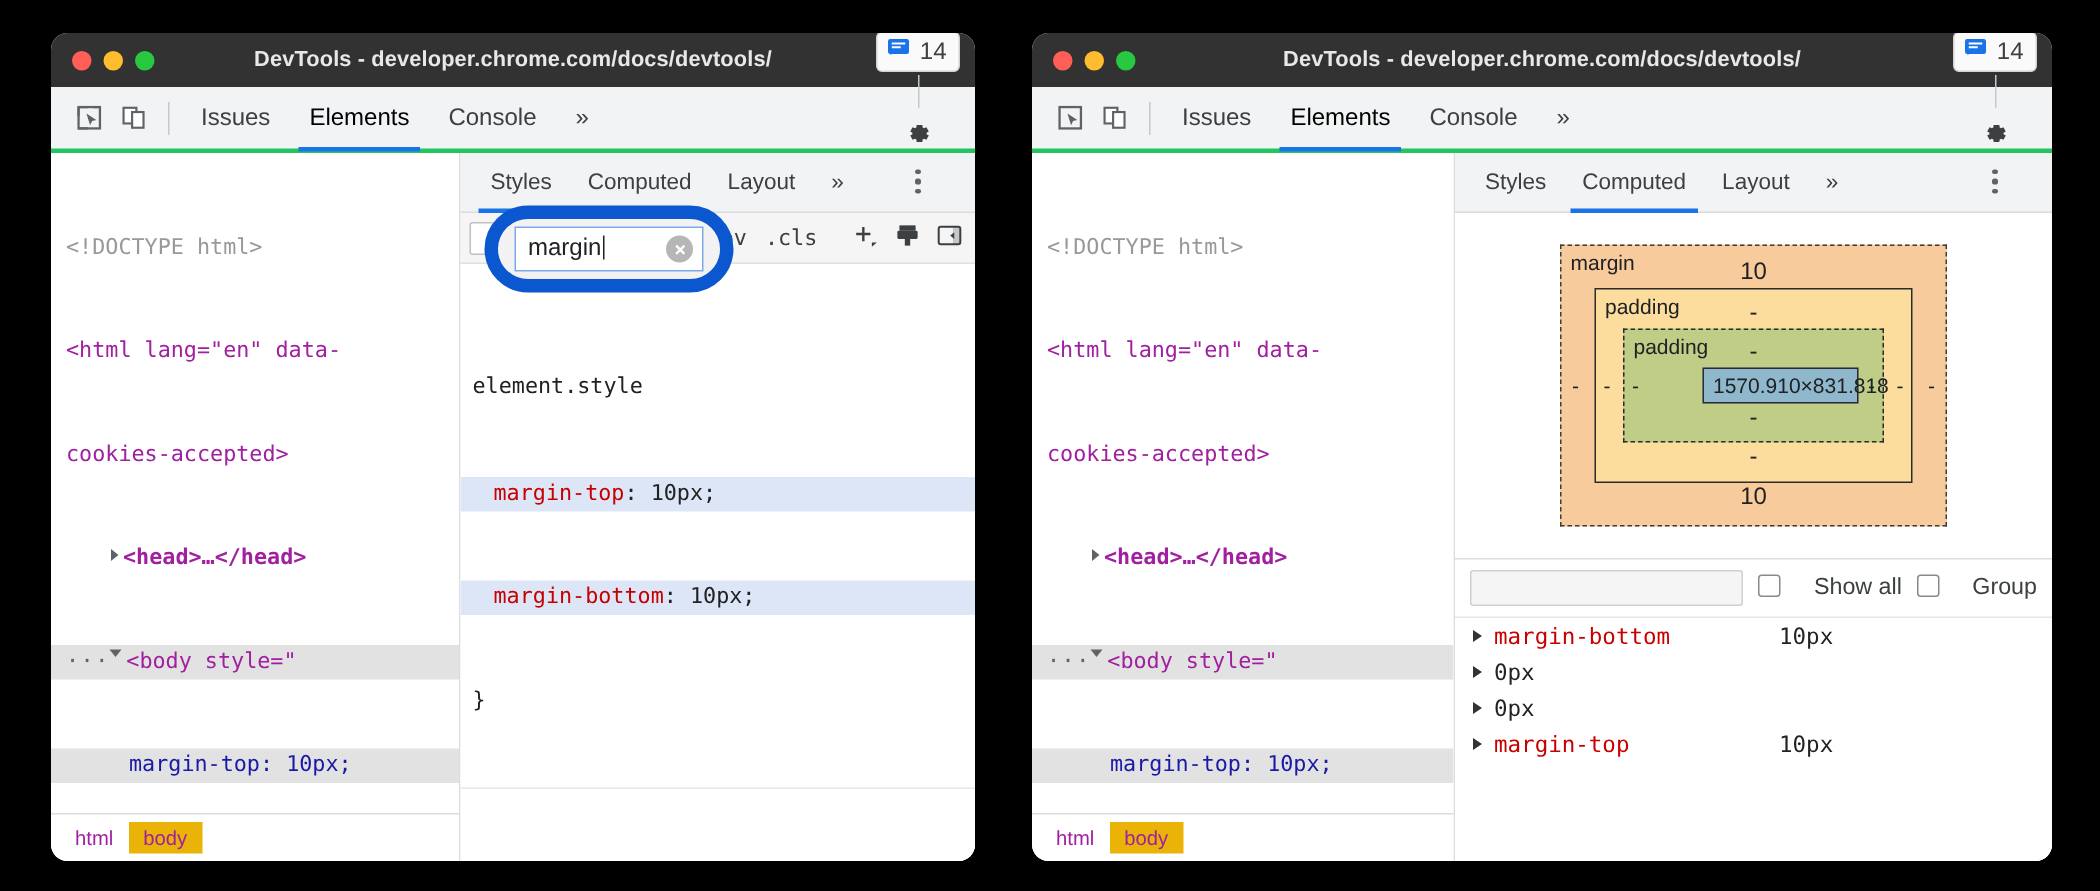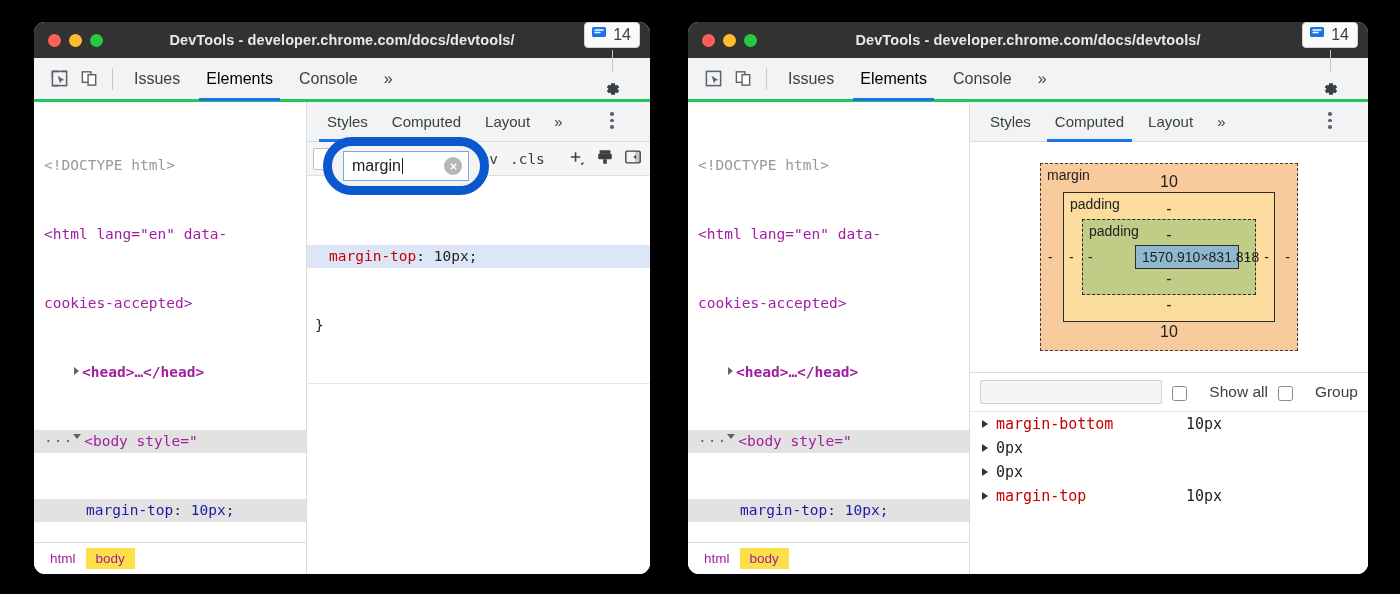--- a/index.html
+++ b/index.html
@@ -109,21 +109,21 @@
   }
   .ellipsis-h { color:#5f6368; letter-spacing:1px; }
 
   
   .crumbs {
     flex:0 0 32px; height:32px; border-top:1px solid #dadce0;
     display:flex; align-items:center; background:#fff;
     font-size:13.5px; padding-left:6px;
   }
   .crumb { padding:3px 10px; color:#a020a0; }
-  .crumb.active { background:#fde047; }
+  .crumb.active { background:#eab308; }
 
   
   .pane-tabs {
     flex:0 0 40px; height:40px; background:#f1f3f4;
     border-bottom:1px solid #dadce0;
     display:flex; align-items:center; padding-left:8px;
   }
   .ptab { font-size:15px; color:#3c4043; padding:0 12px; height:40px;
           display:flex; align-items:center; position:relative; }
   .ptab.active::after {
@@ -182,21 +182,21 @@
   .bm-left, .bm-right { position:absolute; top:50%; transform:translateY(-50%); font-size:14px; }
   .bm-left { left:5px; } .bm-right { right:5px; }
   .bm-margin > .bm-left { left:7px; } .bm-margin > .bm-right { right:7px; }
 
   .computed-filter {
     flex:0 0 40px; height:40px; border-top:1px solid #dadce0;
     border-bottom:1px solid #e6e6e6; background:#fff;
     display:flex; align-items:center; padding:0 10px; gap:10px;
   }
   .cf-ghost { width:200px; height:24px; background:#f5f5f5; border:1px solid #d0d0d0; border-radius:2px; }
-  .chk-wrap { display:flex; align-items:flex-end; gap:22px; font-size:15.5px; color:#3c4043; white-space:nowrap; }
+  .chk-wrap { display:flex; align-items:flex-start; gap:22px; font-size:15.5px; color:#3c4043; white-space:nowrap; }
   .chk { width:15px; height:15px; border:1.6px solid #8a8a8a; border-radius:2.5px; background:#fff; }
 
   .computed-list {
     flex:1; overflow:hidden; background:#fff;
     font-family:"DejaVu Sans Mono", monospace; font-size:15px;
   }
   .cprop { display:flex; align-items:center; height:24px; padding-left:12px; }
   .cprop .tri {
     display:inline-block; width:0; height:0; margin-right:8px;
     border-left:6px solid #333; border-top:4.5px solid transparent;
@@ -352,21 +352,25 @@
               <rect x="2" y="3.5" width="16" height="13" rx="1.5" stroke="#3c4043" stroke-width="1.5" fill="none"></rect>
               <rect x="12.5" y="3.5" width="5.5" height="13" fill="#3c4043" opacity=".25"></rect>
               <path d="M10.5 10l3-2.5v5z" fill="#3c4043"></path>
             </svg>
           </span>
         </span>
       </div>
 
       <div class="styles-body">
         
+        <div class="rule-head">
+          <span class="sel-main">element.style</span>
+        </div>
         <div class="decl hl"><span class="p">margin-top</span><span class="v">: </span><span class="v">10px</span><span class="v">;</span></div>
+        <div class="decl hl"><span class="p">margin-bottom</span><span class="v">: </span><span class="v">10px</span><span class="v">;</span></div>
         <div class="brace">}</div>
         <div class="divider-row"></div>
 
         
         
         
         
         
         
         

